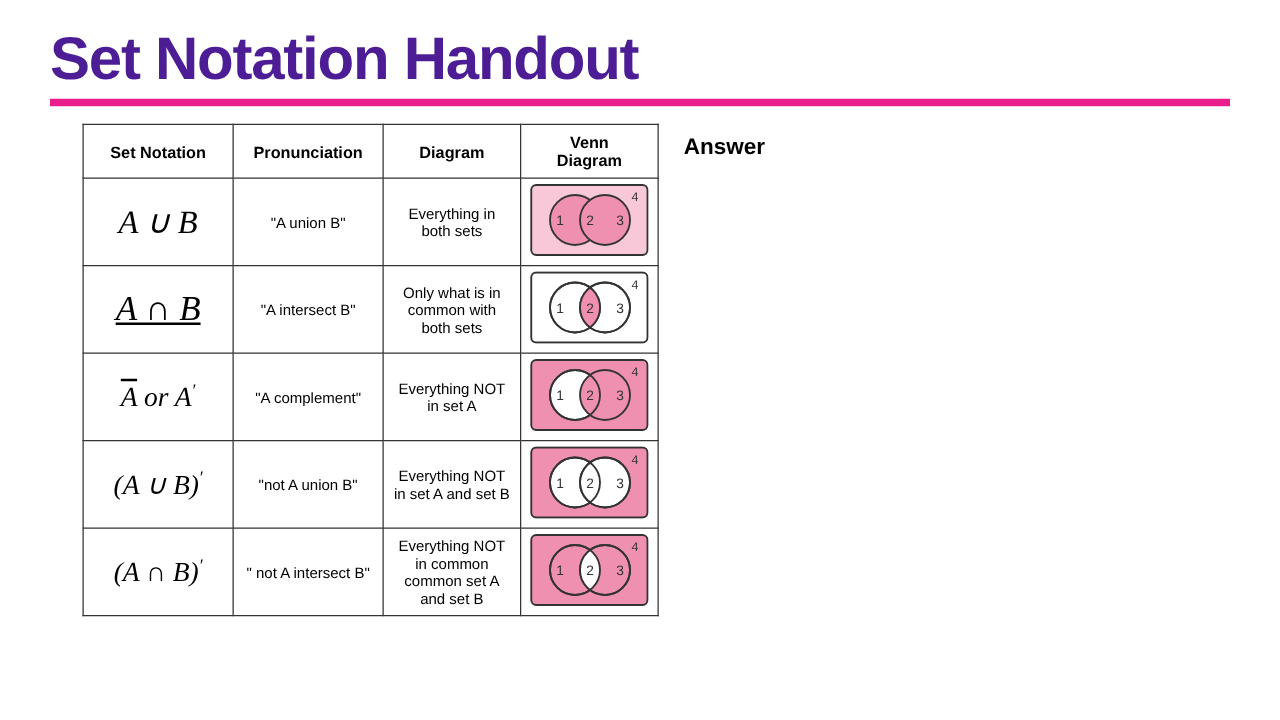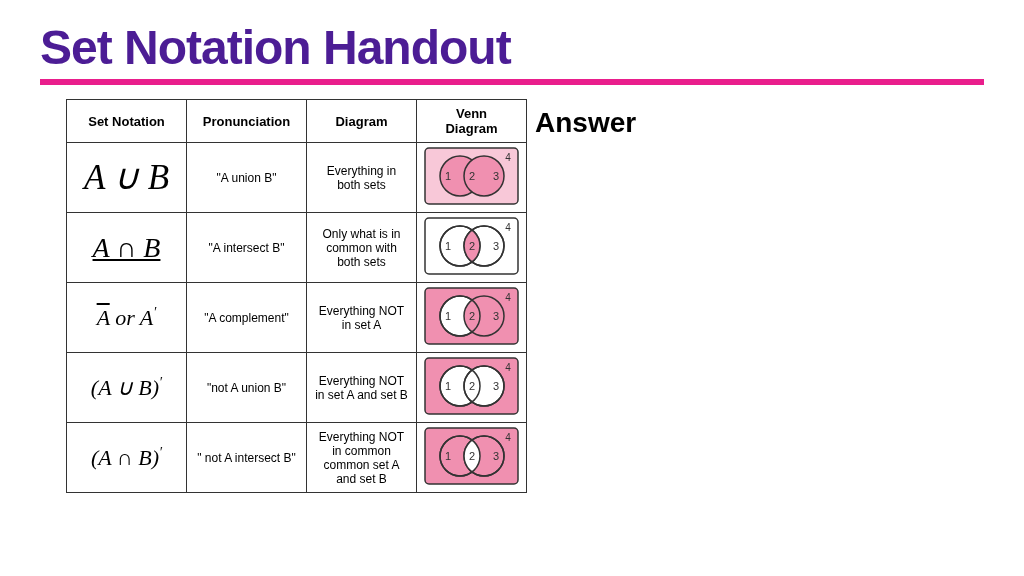--- a/index.html
+++ b/index.html
@@ -64,23 +64,23 @@
     }
     .meaning-cell {
       font-size: 12px;
       width: 110px;
     }
     .venn-cell {
       width: 110px;
       padding: 4px;
     }
     .answer-label {
-      font-size: 28px;
+      font-size: 18px;
       font-weight: bold;
-      margin-left: 8px;
+      margin-left: 20px;
       margin-top: 8px;
     }
 
     
     .venn-svg {
       width: 95px;
       height: 58px;
     }
     .math-notation {
       font-family: 'Times New Roman', Times, serif;
@@ -100,21 +100,21 @@
           <th>Set Notation</th>
           <th>Pronunciation</th>
           <th>Diagram</th>
           <th>Venn<br>Diagram</th>
         </tr>
       </thead>
       <tbody>
 
         <tr>
           <td class="notation-cell math-notation">
-            <span style="font-size:35px; font-style:italic; font-family:'Times New Roman',serif;">A ∪ B</span>
+            <span style="font-size:26px; font-style:italic; font-family:'Times New Roman',serif;">A ∪ B</span>
           </td>
           <td class="pronunciation-cell">"A union B"</td>
           <td class="meaning-cell">Everything in both sets</td>
           <td class="venn-cell">
             <svg class="venn-svg" viewBox="0 0 95 58" xmlns="http://www.w3.org/2000/svg">
 
               <rect x="1" y="1" width="93" height="56" rx="4" ry="4" fill="#f8c8d8" stroke="#333" stroke-width="1.5"></rect>
 
               <circle cx="36" cy="29" r="20" fill="#f090b0" stroke="#333" stroke-width="1.5"></circle>
 

